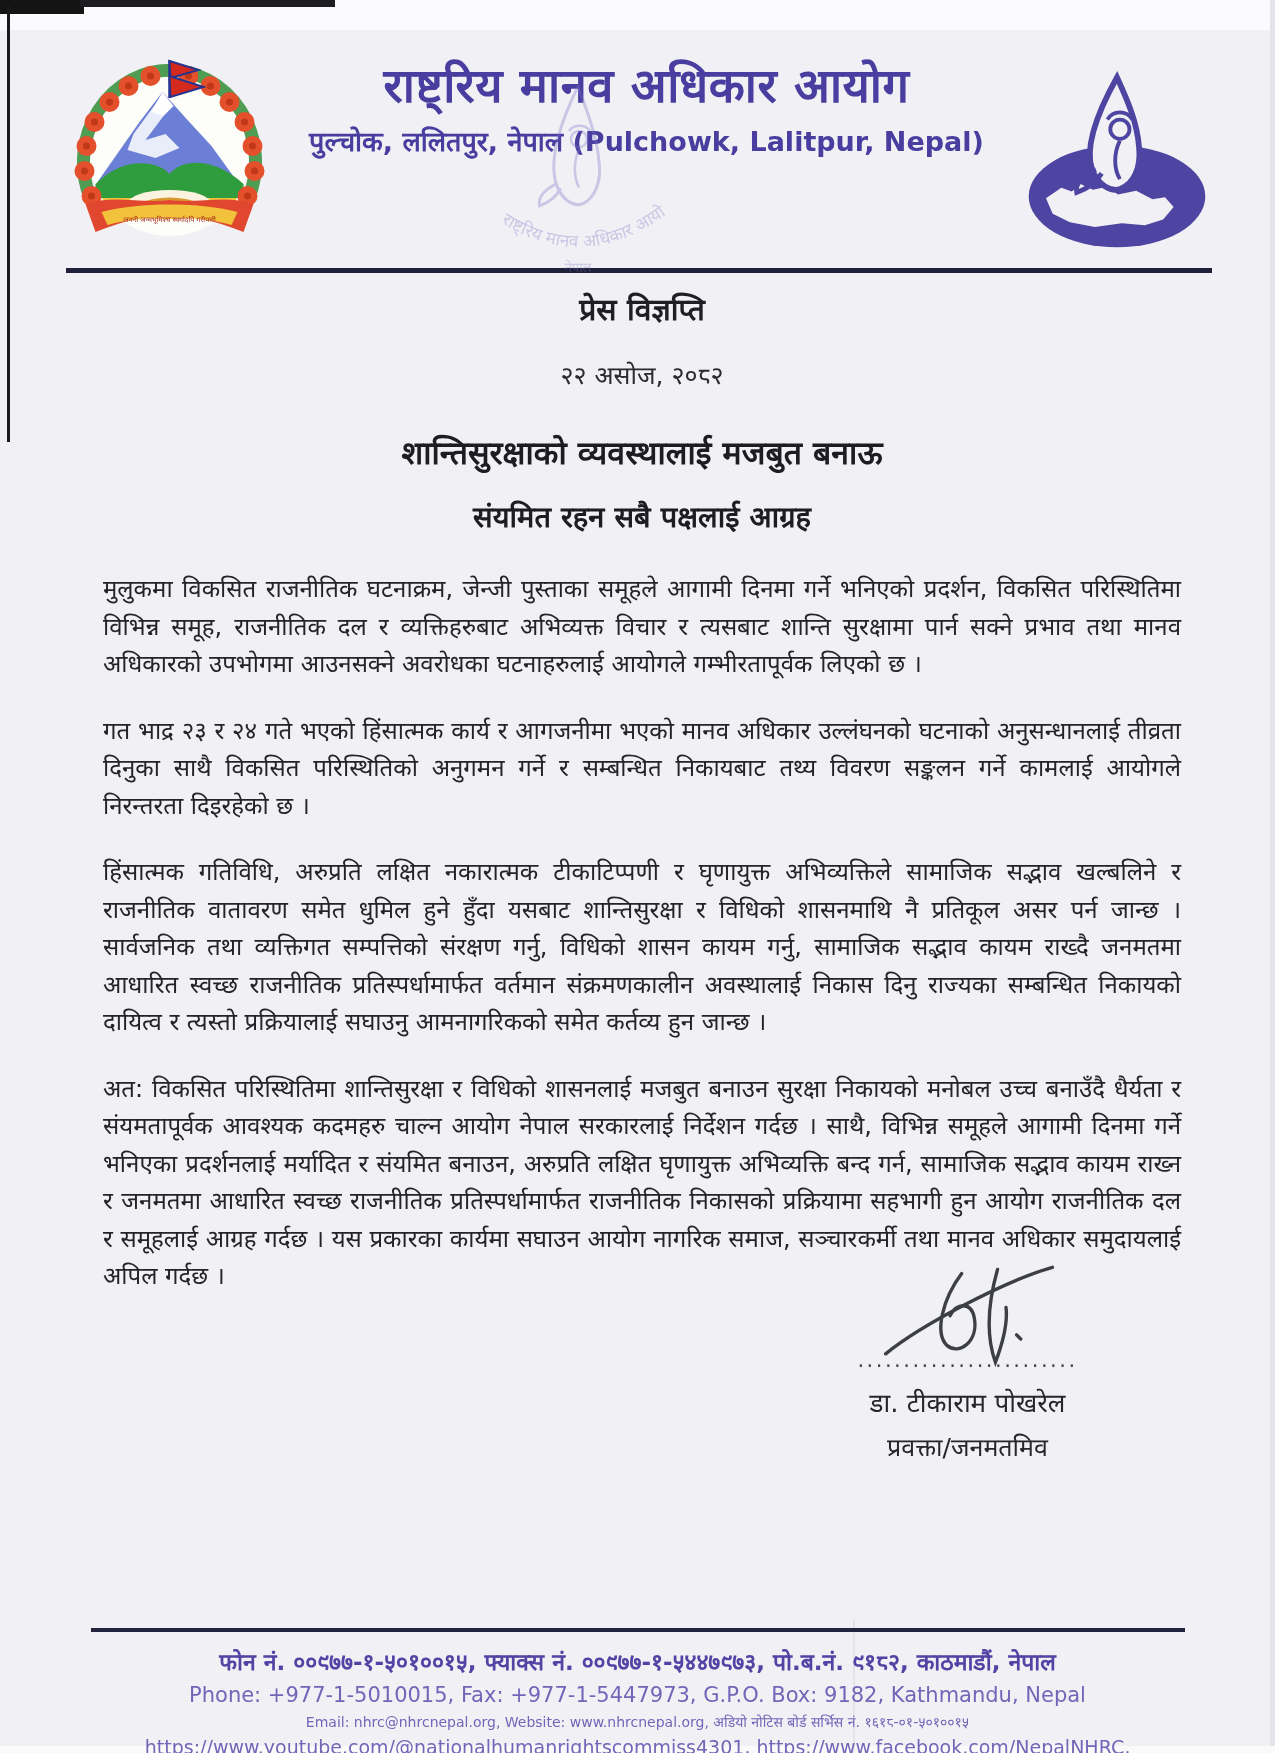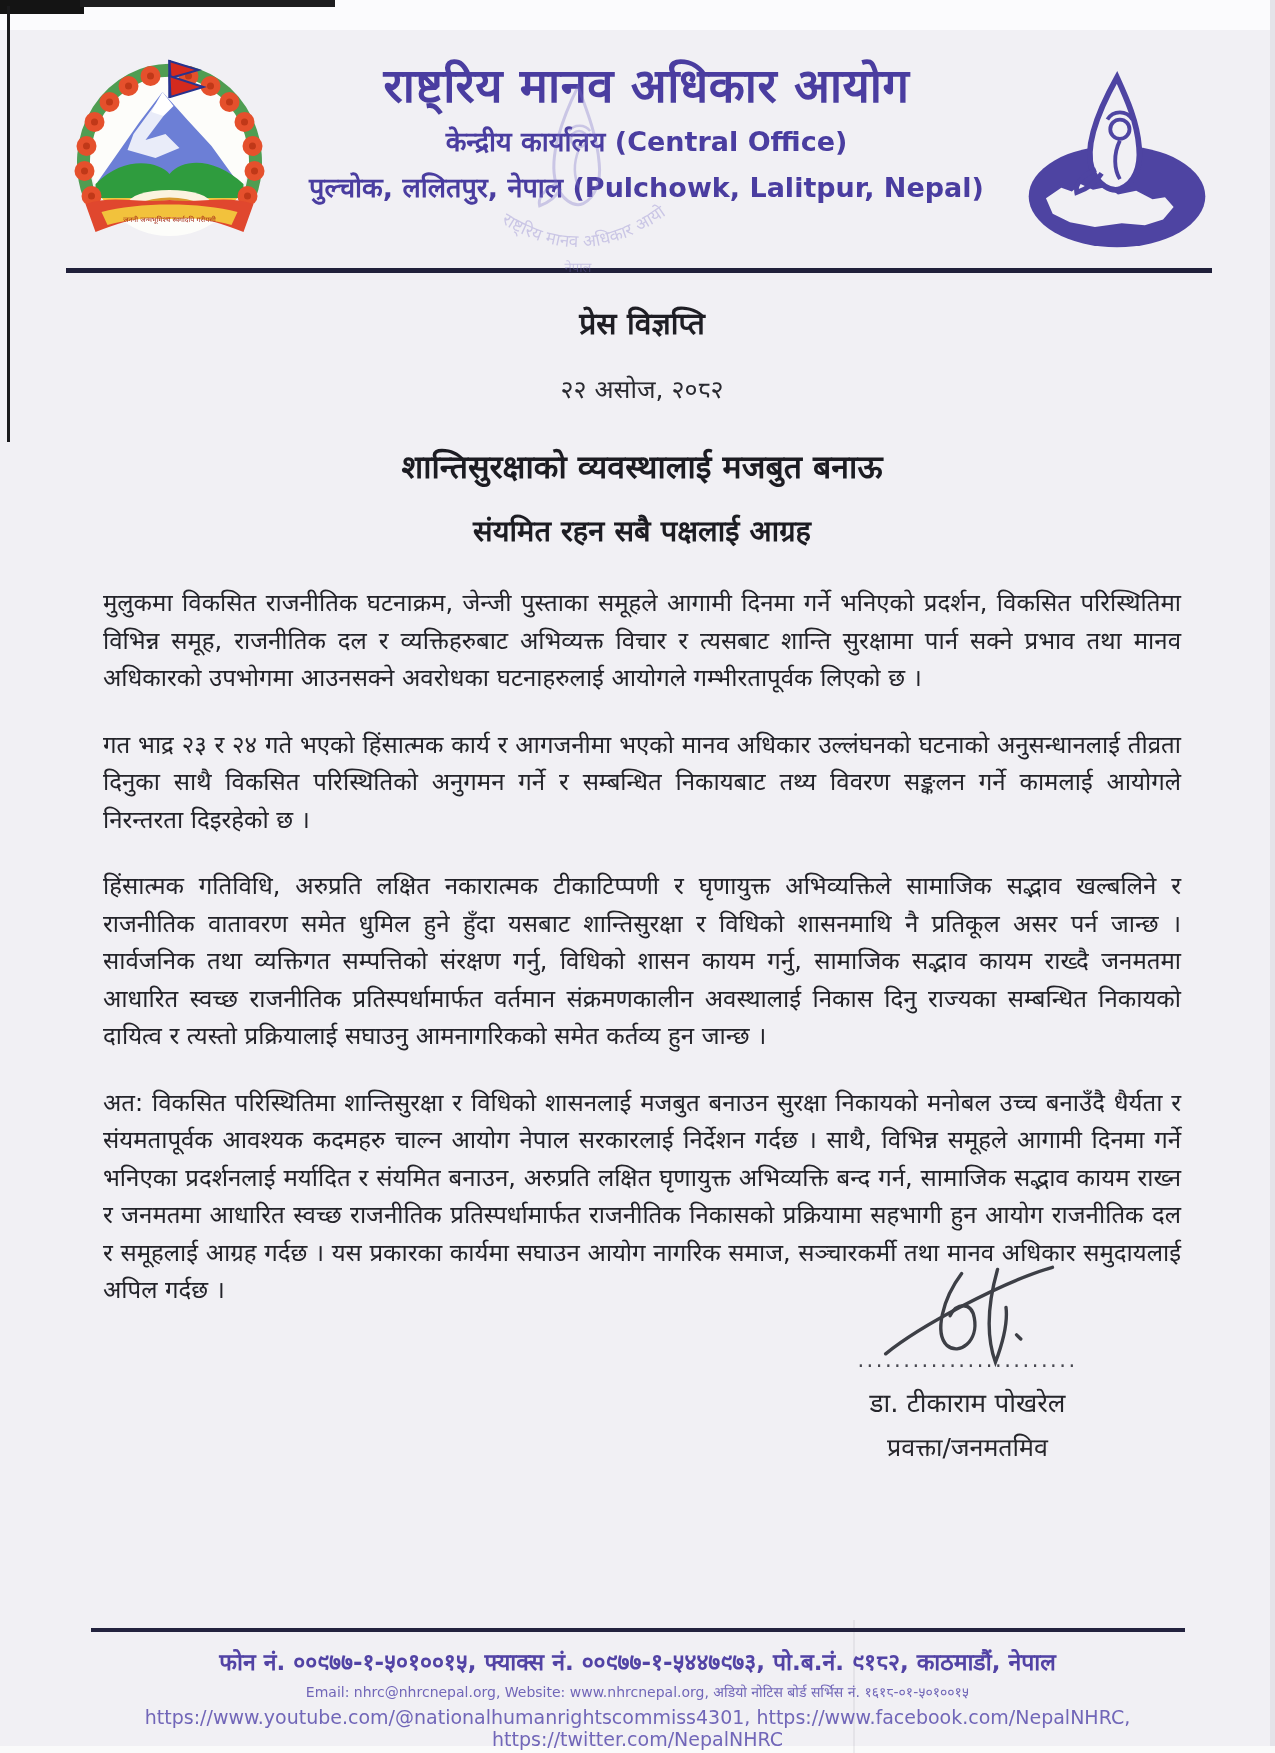--- a/index.html
+++ b/index.html
@@ -25,21 +25,21 @@
   .head-center { flex:1 1 auto; text-align:center; padding:6px 4px 0 4px; }
   .t-np   { font-size:47px; font-weight:700; color:#4a3da0; line-height:1.12; letter-spacing:.5px; }
   .t-en   { font-size:29px; font-weight:700; color:#5347a8; margin-top:7px; letter-spacing:.2px; }
   .t-off  { font-size:27px; font-weight:700; color:#4a3da0; margin-top:9px; }
   .t-addr { font-size:27px; font-weight:700; color:#4a3da0; margin-top:9px; }
   .stamp { position:absolute; left:472px; top:78px; width:212px; height:208px; opacity:.33; pointer-events:none; z-index:5; }
 
   .rule-main { position:absolute; top:268px; left:66px; width:1146px; height:5px; background:#20203a; }
 
   
-  main.doc { position:absolute; top:294px; left:103px; width:1078px; }
+  main.doc { position:absolute; top:280px; left:103px; width:1078px; }
   .doc-type { text-align:center; font-size:30px; font-weight:700; margin:8px 0 0 0; color:#1e1e24; }
   .doc-date { text-align:center; font-size:25px; margin-top:28px; color:#2a2a30; }
   .headline { text-align:center; font-size:32px; font-weight:700; margin-top:39px; color:#1c1c22; }
   .subhead  { text-align:center; font-size:29px; font-weight:700; margin-top:23px; color:#1c1c22; }
   .paras { margin-top:36px; text-align:justify; font-size:24px; line-height:37.5px; color:#232329; }
   .paras p { margin:4px 0 29px 0; }
 
   
   .sig-block { position:absolute; left:795px; top:1278px; width:345px; text-align:center; color:#26262b; }
   .sig-art { position:relative; height:104px; }
@@ -124,21 +124,20 @@
         <path d="M102,22 L136,33 L103,43 Z" fill="#d42a1e" stroke="#27338f" stroke-width="2"></path>
 
         <path d="M18,150 C46,140 72,150 102,146 C132,150 158,140 186,150 L176,178 C150,168 128,160 102,164 C76,160 54,168 28,178 Z" fill="#e0472e"></path>
         <path d="M34,158 C70,148 134,148 170,158 L164,171 C130,161 74,161 40,171 Z" fill="#f2c23c"></path>
         <text x="102" y="168" text-anchor="middle" font-size="7" fill="#a52818">जननी जन्मभूमिश्च स्वर्गादपि गरीयसी</text>
       </svg>
     </div>
 
     <div class="head-center">
       <div class="t-np">राष्ट्रिय मानव अधिकार आयोग</div>
-      <div class="t-off">केन्द्रीय कार्यालय (Central Office)</div>
       <div class="t-addr">पुल्चोक, ललितपुर, नेपाल (Pulchowk, Lalitpur, Nepal)</div>
     </div>
 
     <div class="logo-wrap">
       <svg width="196" height="192" viewBox="0 0 200 200">
         <ellipse cx="100" cy="140" rx="92" ry="53" fill="#4e44a2"></ellipse>
         <path d="M26,142 l16,-11 11,4 9,-8 13,6 15,-3 11,8 19,-4 17,9 13,-2 9,10 -11,13 -19,6 -24,-2 -28,4 -26,-5 -18,-9 z" fill="#f1f0f4"></path>
         <path d="M100,16 C81,50 66,88 74,112 C80,128 94,136 104,132 C118,126 125,110 123,89 C121,62 110,38 100,16 Z" fill="#f1f0f4" stroke="#4e44a2" stroke-width="6"></path>
         <circle cx="103" cy="70" r="10" fill="none" stroke="#4e44a2" stroke-width="4"></circle>
         <path d="M90,60 C96,50 110,50 116,60" fill="none" stroke="#4e44a2" stroke-width="4"></path>
@@ -190,17 +189,18 @@
         </g>
       </svg>
     </div>
     <div class="sig-name">डा. टीकाराम पोखरेल</div>
     <div class="sig-role">प्रवक्ता/जनमतमिव</div>
   </div>
 
   <footer class="letter-footer">
     <div class="f-rule"></div>
     <div class="f1">फोन नं. ००९७७-१-५०१००१५, फ्याक्स नं. ००९७७-१-५४४७९७३, पो.ब.नं. ९१८२, काठमाडौं, नेपाल</div>
+    <div class="f2">Phone: +977-1-5010015, Fax: +977-1-5447973, G.P.O. Box: 9182, Kathmandu, Nepal</div>
     <div class="f3">Email: nhrc@nhrcnepal.org, Website: www.nhrcnepal.org, अडियो नोटिस बोर्ड सर्भिस नं. १६१८-०१-५०१००१५</div>
     <div class="f4">https://www.youtube.com/@nationalhumanrightscommiss4301, https://www.facebook.com/NepalNHRC, https://twitter.com/NepalNHRC</div>
   </footer>
 
 </div>
 
 </body></html>

